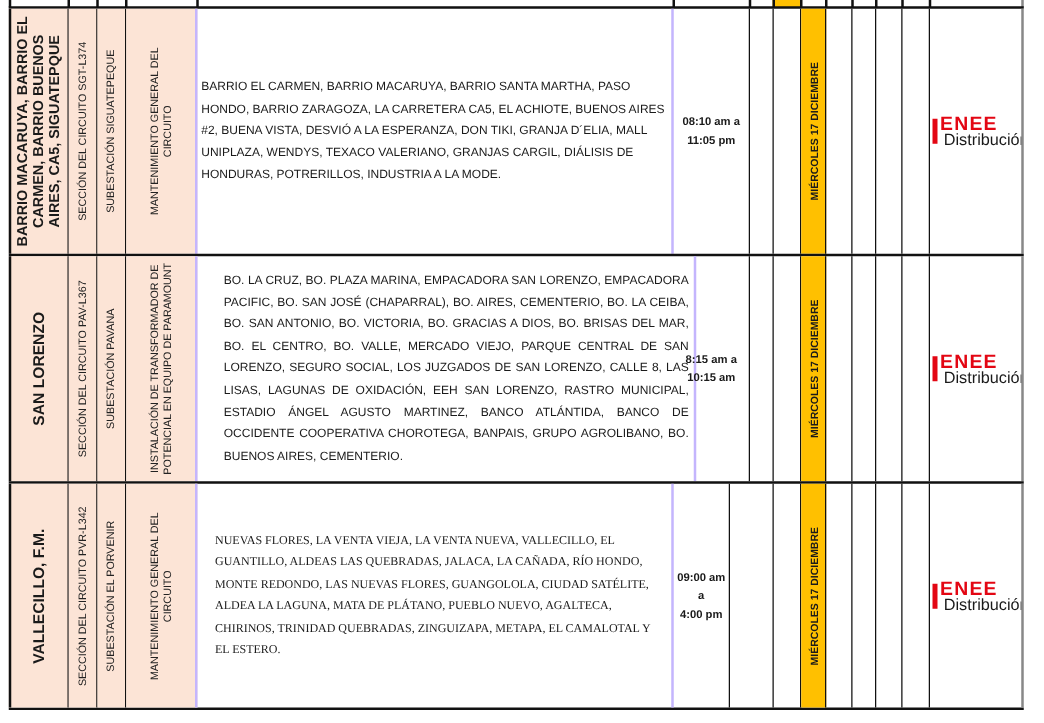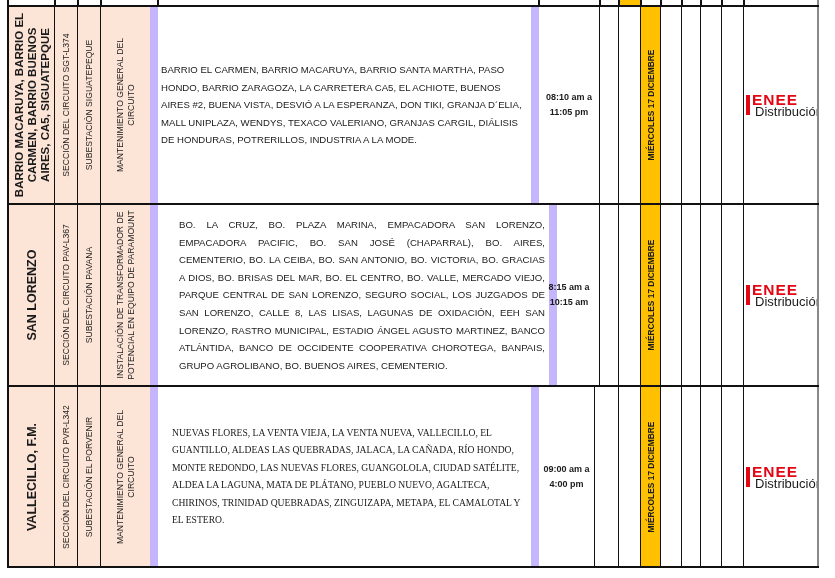--- a/index.html
+++ b/index.html
@@ -13,21 +13,21 @@
     .top-strip .vline { position: absolute; top: 0; height: 6px; width: 2px; background: #111; }
     .top-strip .yellow { position: absolute; top: 0; height: 6px; background: #FFC000; }
 
     .row { position: absolute; left: 7px; width: 812px; border-top: 2.5px solid #111; }
     .row.last { border-bottom: 2.5px solid #111; }
 
     .cell { position: absolute; top: 0; bottom: 0; border-right: 1.5px solid #111; overflow: hidden; }
     .cell.first { border-left: 2px solid #111; }
     .cell.peach { background: #FCE4D6; }
     .cell.yellow { background: #FFC000; }
-    .cell.thick-r { border-right: 8px solid #c4b5fd; }
+    .cell.thick-r { border-right: 2px solid #c4b5fd; }
     .cell.last-col { border-right: 2px solid #888; }
 
     .vert {
       position: absolute; left: 50%; top: 50%;
       transform: translate(-50%, -50%) rotate(-90deg);
       text-align: center; white-space: normal;
     }
     .vert.loc { font-weight: bold; font-size: 11.5px; line-height: 13px; color: #1a1a1a; }
     .vert.small { font-size: 8.6px; line-height: 11px; color: #222; white-space: nowrap; }
     .vert.work { font-size: 8.6px; line-height: 11px; color: #222; }
@@ -163,21 +163,21 @@
     </div>
     <div class="cell peach" style="left:71px; width:23px;">
       <div class="vert small">SUBESTACIÓN EL PORVENIR</div>
     </div>
     <div class="cell peach thick-r" style="left:94px; width:57px;">
       <div class="vert work" style="width:150px;">MANTENIMIENTO GENERAL DEL CIRCUITO</div>
     </div>
     <div class="cell thick-r" style="left:151px; width:381px;font-family:Liberation Serif, serif;">
       <div class="desc padded">NUEVAS FLORES, LA VENTA VIEJA, LA VENTA NUEVA, VALLECILLO, EL GUANTILLO, ALDEAS LAS QUEBRADAS, JALACA, LA CAÑADA, RÍO HONDO, MONTE REDONDO, LAS NUEVAS FLORES, GUANGOLOLA, CIUDAD SATÉLITE, ALDEA LA LAGUNA, MATA DE PLÁTANO, PUEBLO NUEVO, AGALTECA, CHIRINOS, TRINIDAD QUEBRADAS, ZINGUIZAPA, METAPA, EL CAMALOTAL Y EL ESTERO.</div>
     </div>
-    <div class="cell" style="left:532px; width:56px;">
+    <div class="cell" style="left:532px; width:45px;">
       <div class="time">
         <div>09:00 am a</div>
         <div>4:00 pm</div>
       </div>
     </div>
     <div class="cell" style="left:593px; width:19px;"></div>
     <div class="cell" style="left:612px; width:22px;"></div>
     <div class="cell yellow" style="left:634px; width:20px;">
       <div class="vert date">MIÉRCOLES 17 DICIEMBRE</div>
     </div>

